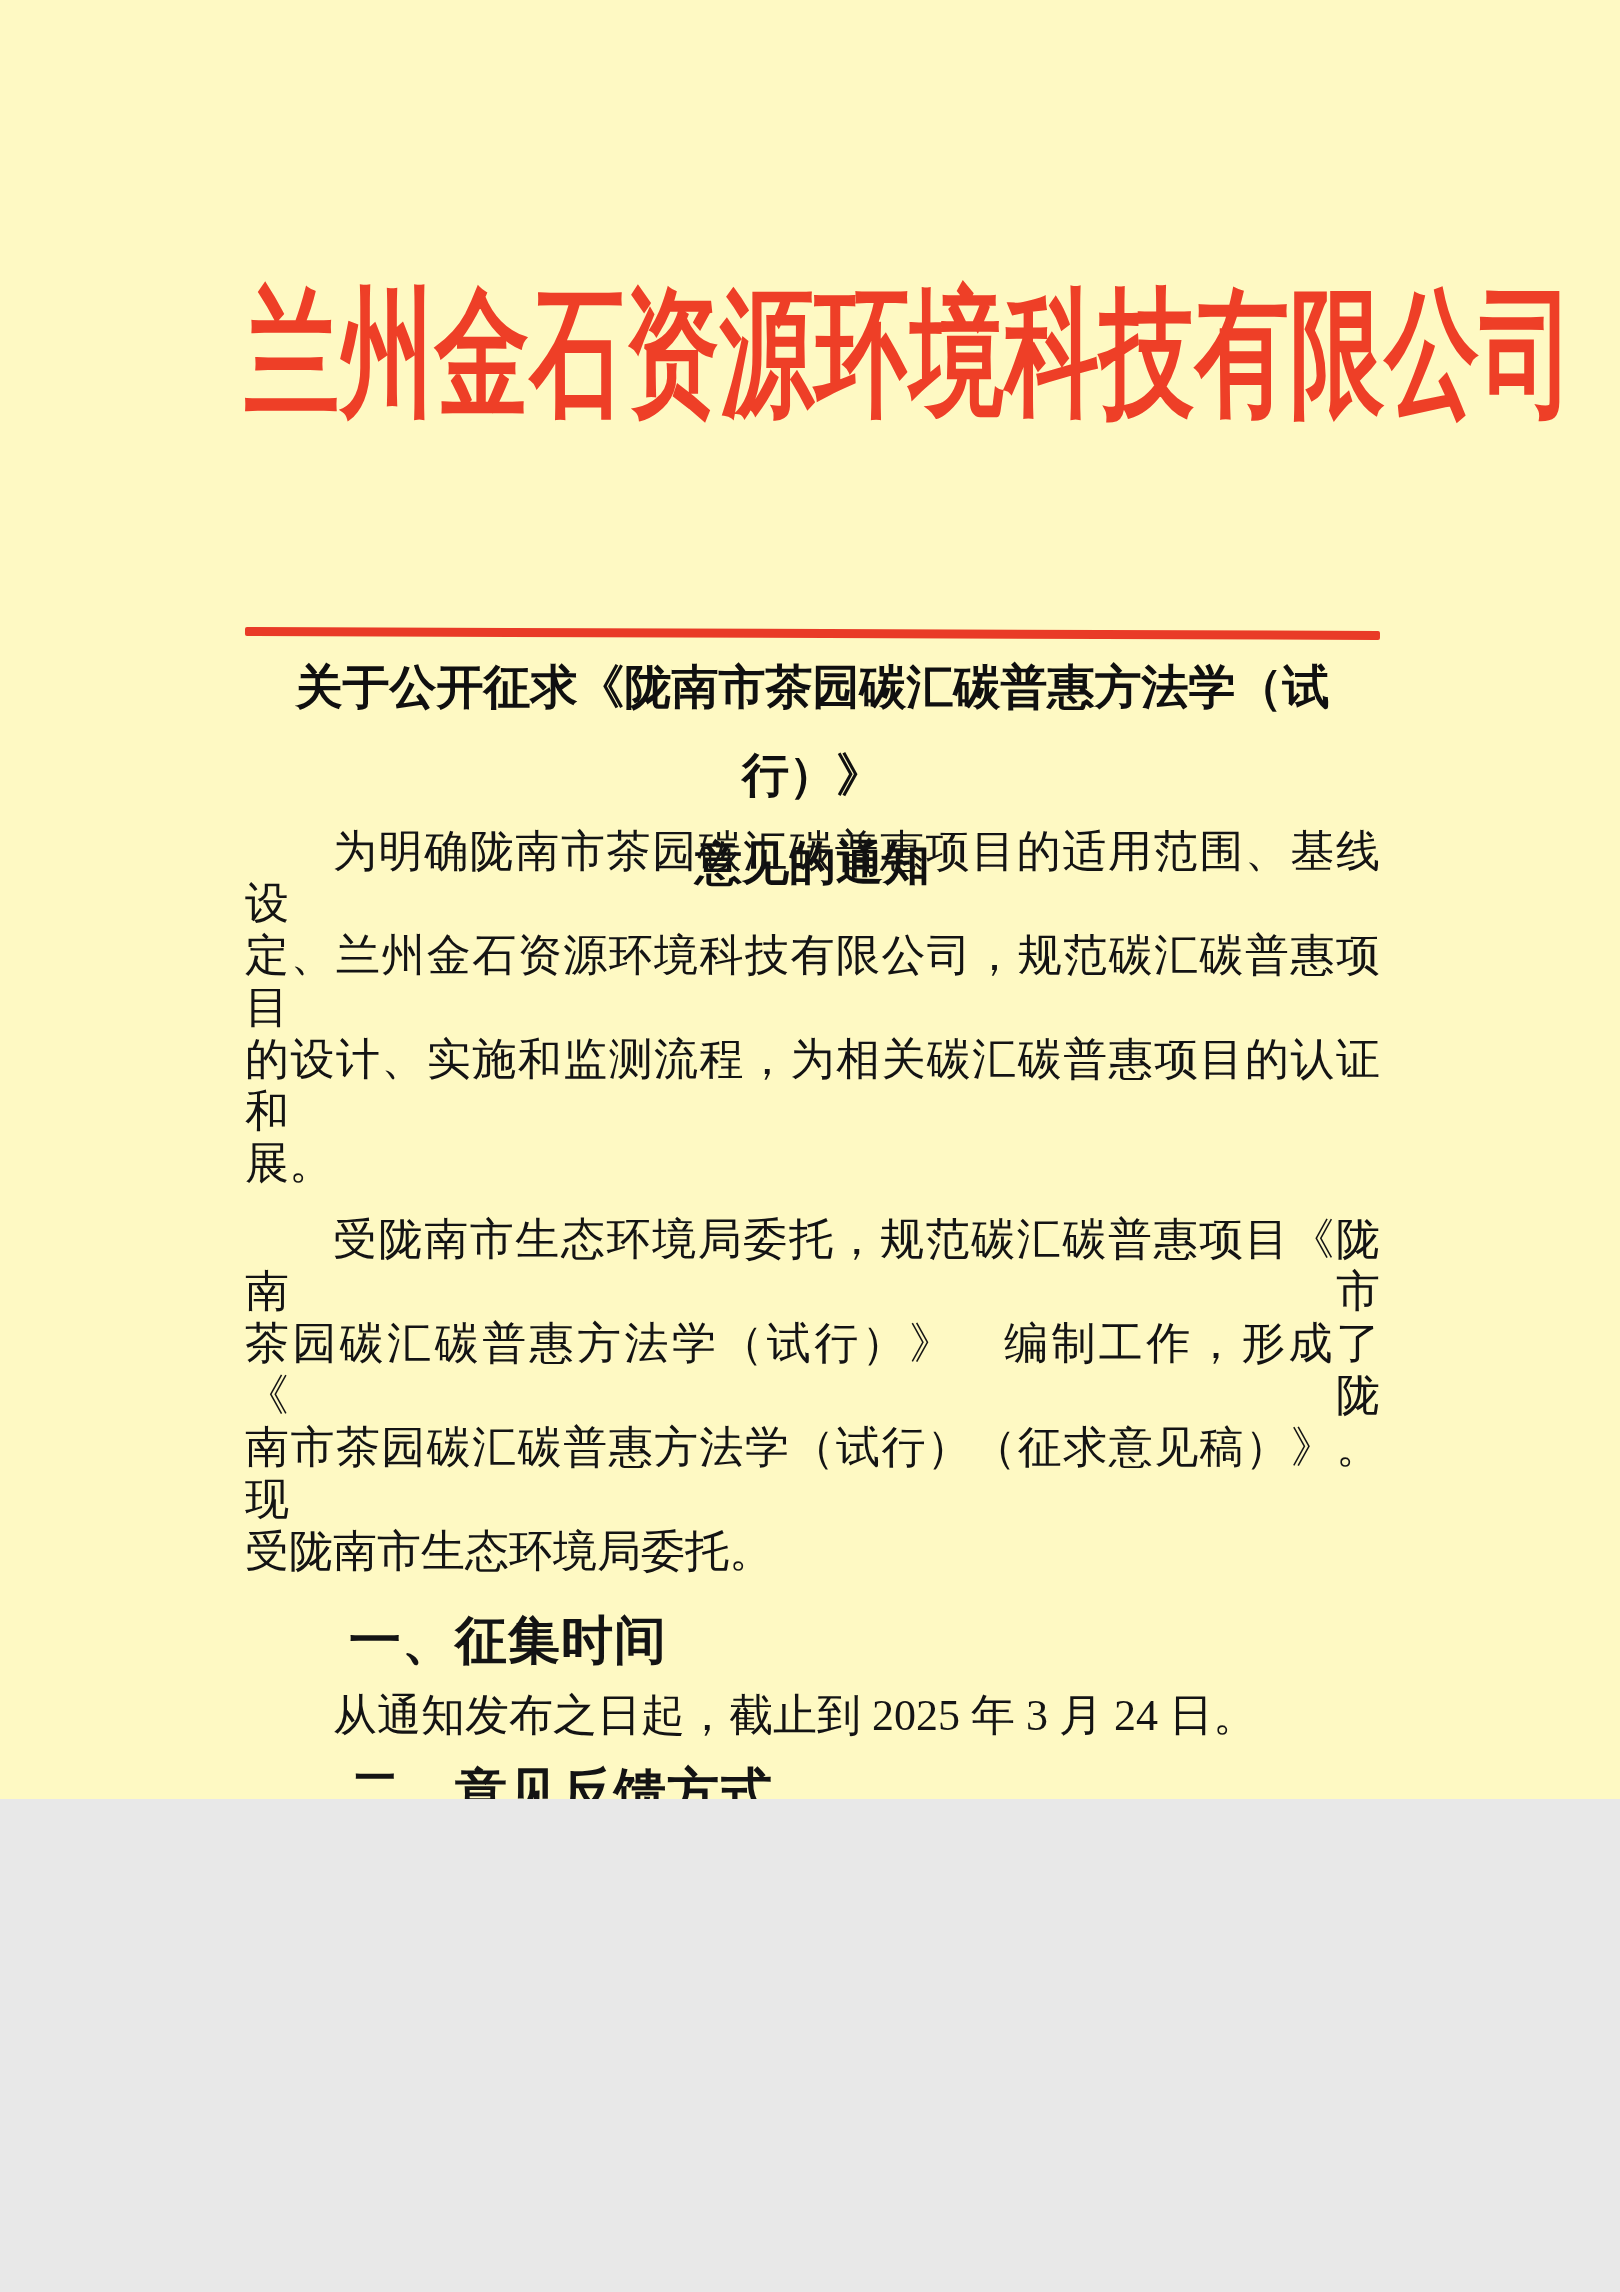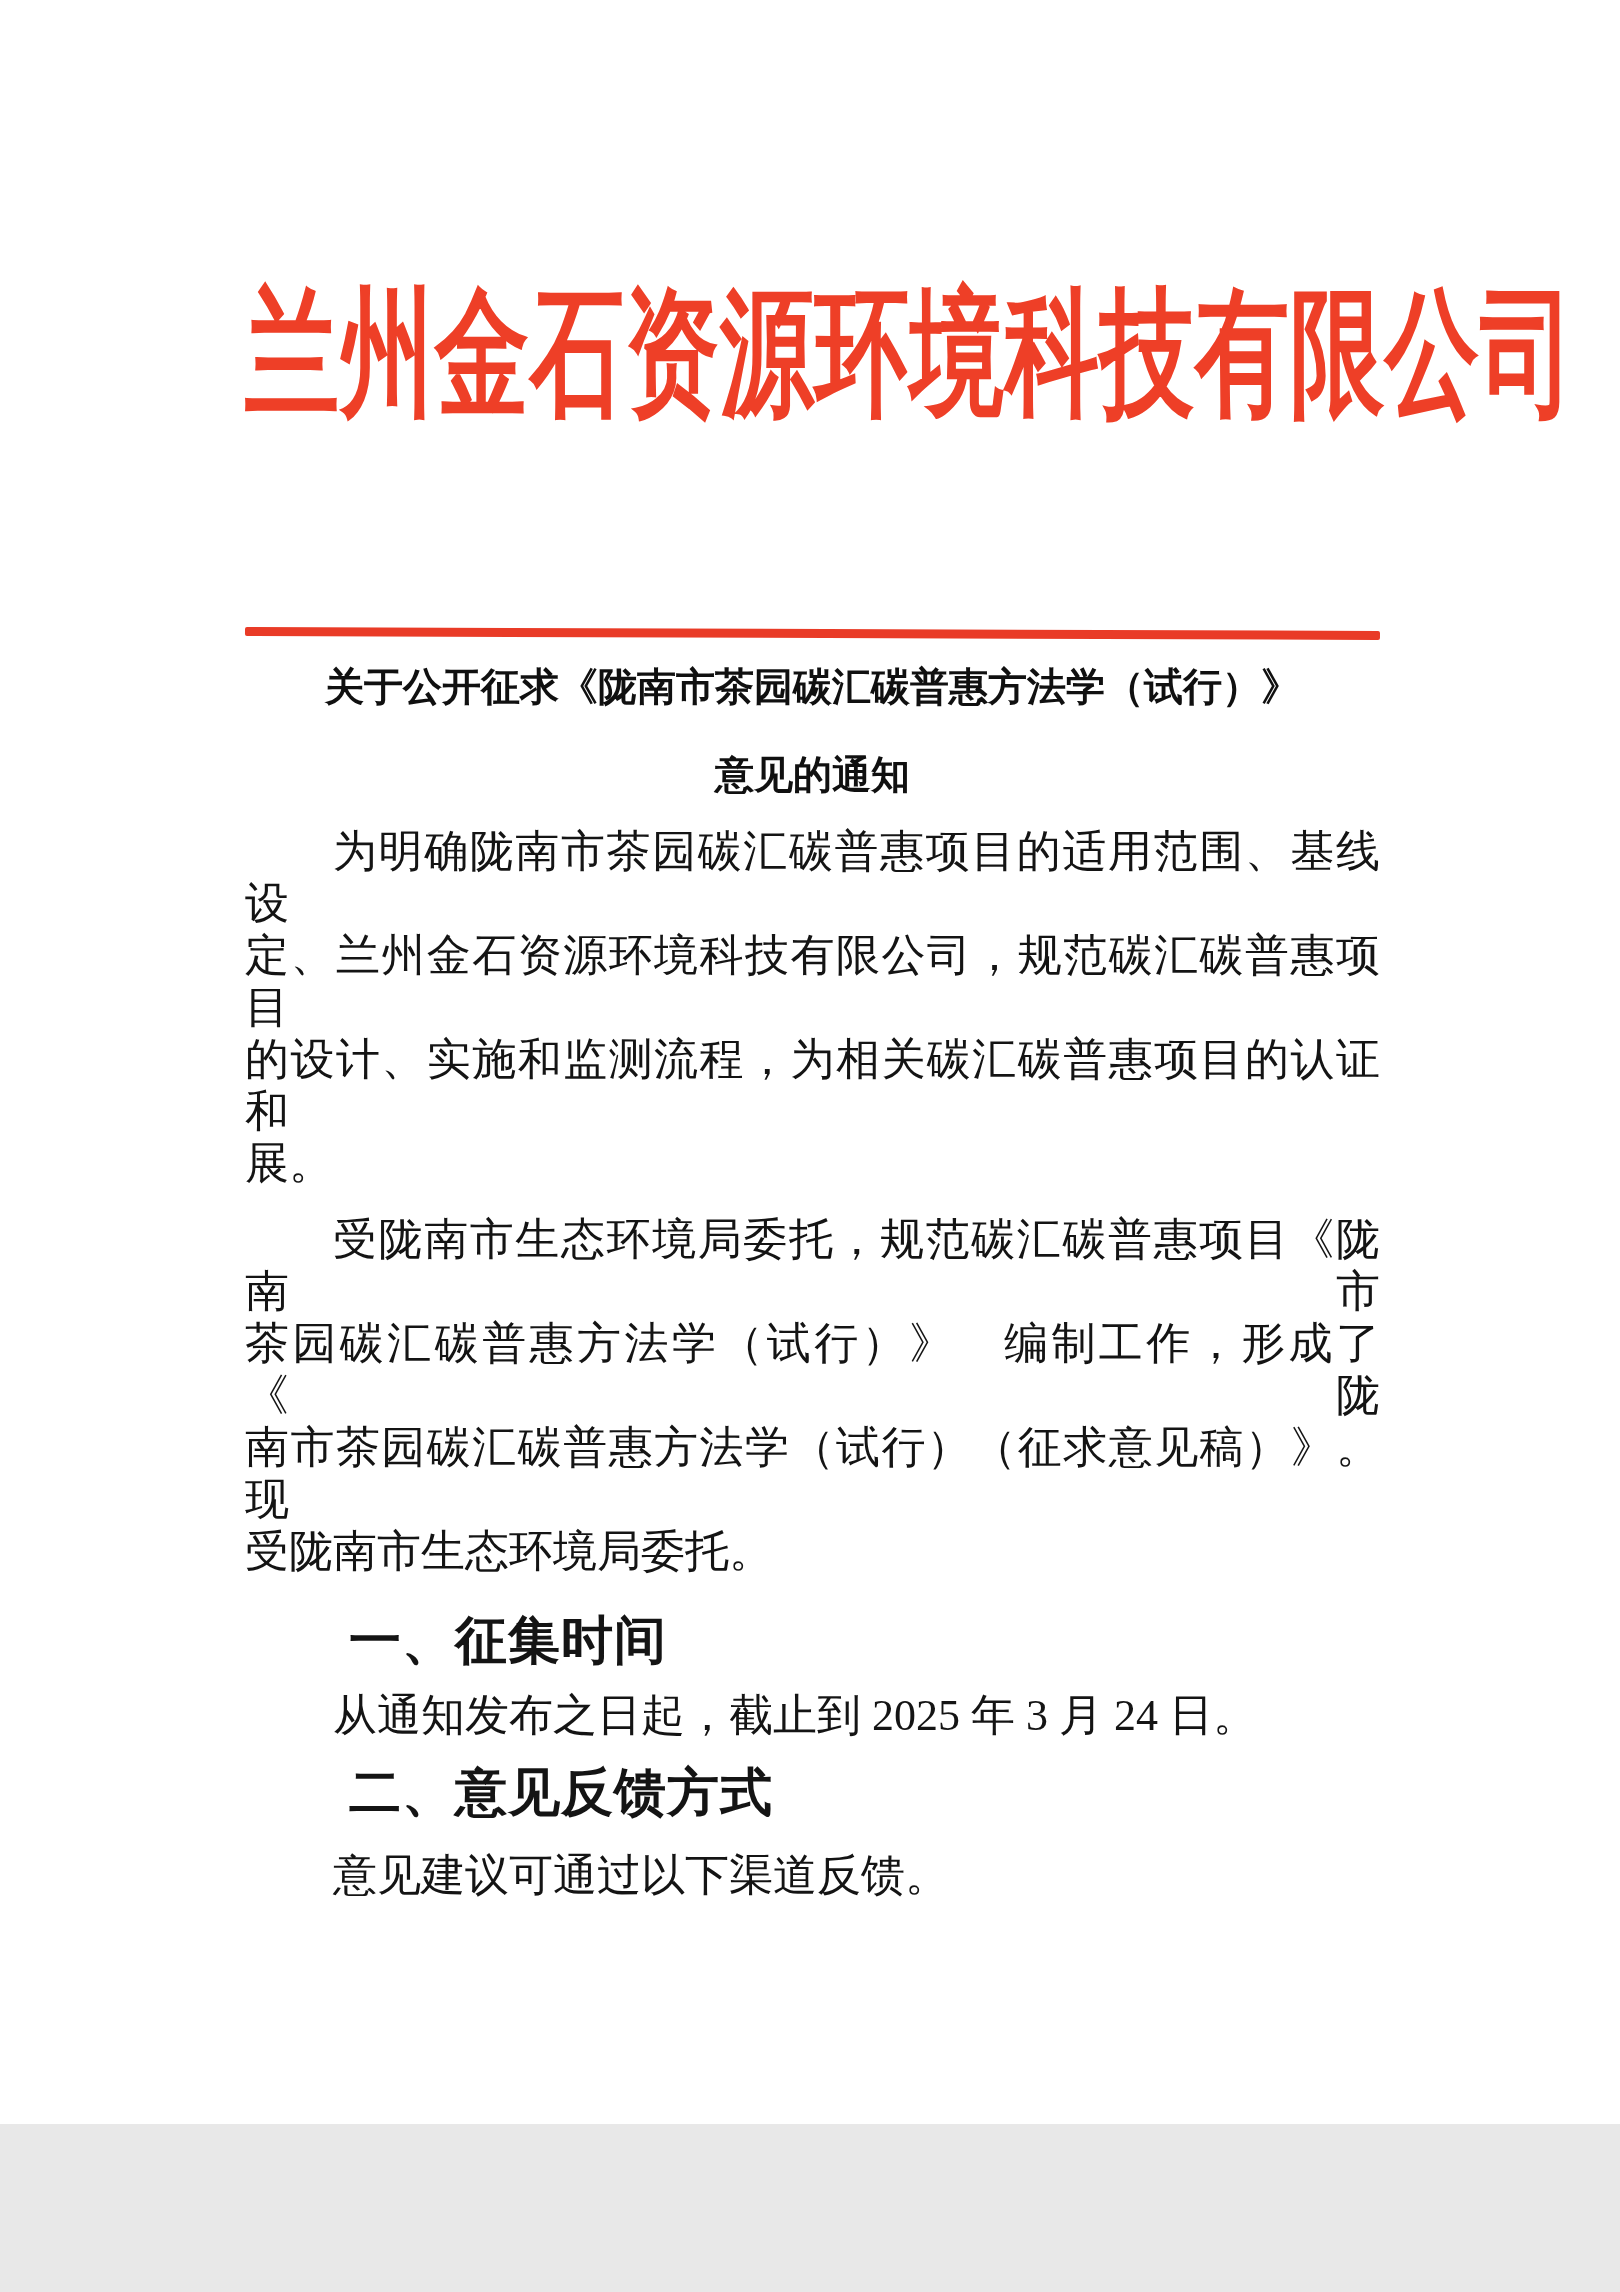--- a/index.html
+++ b/index.html
@@ -1,20 +1,20 @@
 <!DOCTYPE html>
 <html><head>
 <meta charset="utf-8">
 <style>
   html, body { margin: 0; padding: 0; background: #e8e8e8; }
   .page {
     position: relative;
     width: 1620px;
-    height: 2124px;
-    background: #ffffff;
+    height: 1799px;
+    background: #fef9c3;
     overflow: hidden;
     color: #161616;
   }
   
   .letterhead {
     position: absolute;
     top: 284px;
     left: 245px;
     width: 1135px;
     text-align: center;
@@ -45,21 +45,21 @@
   }
   
   .doc-title {
     position: absolute;
     top: 643px;
     left: 245px;
     width: 1135px;
     text-align: center;
     font-family: "Liberation Serif", "DejaVu Serif", serif;
     font-weight: 700;
-    font-size: 39px;
+    font-size: 47px;
     line-height: 88px;
     color: #101010;
     letter-spacing: 0;
   }
   
   .content {
     position: absolute;
     top: 826px;
     left: 245px;
     width: 1135px;

